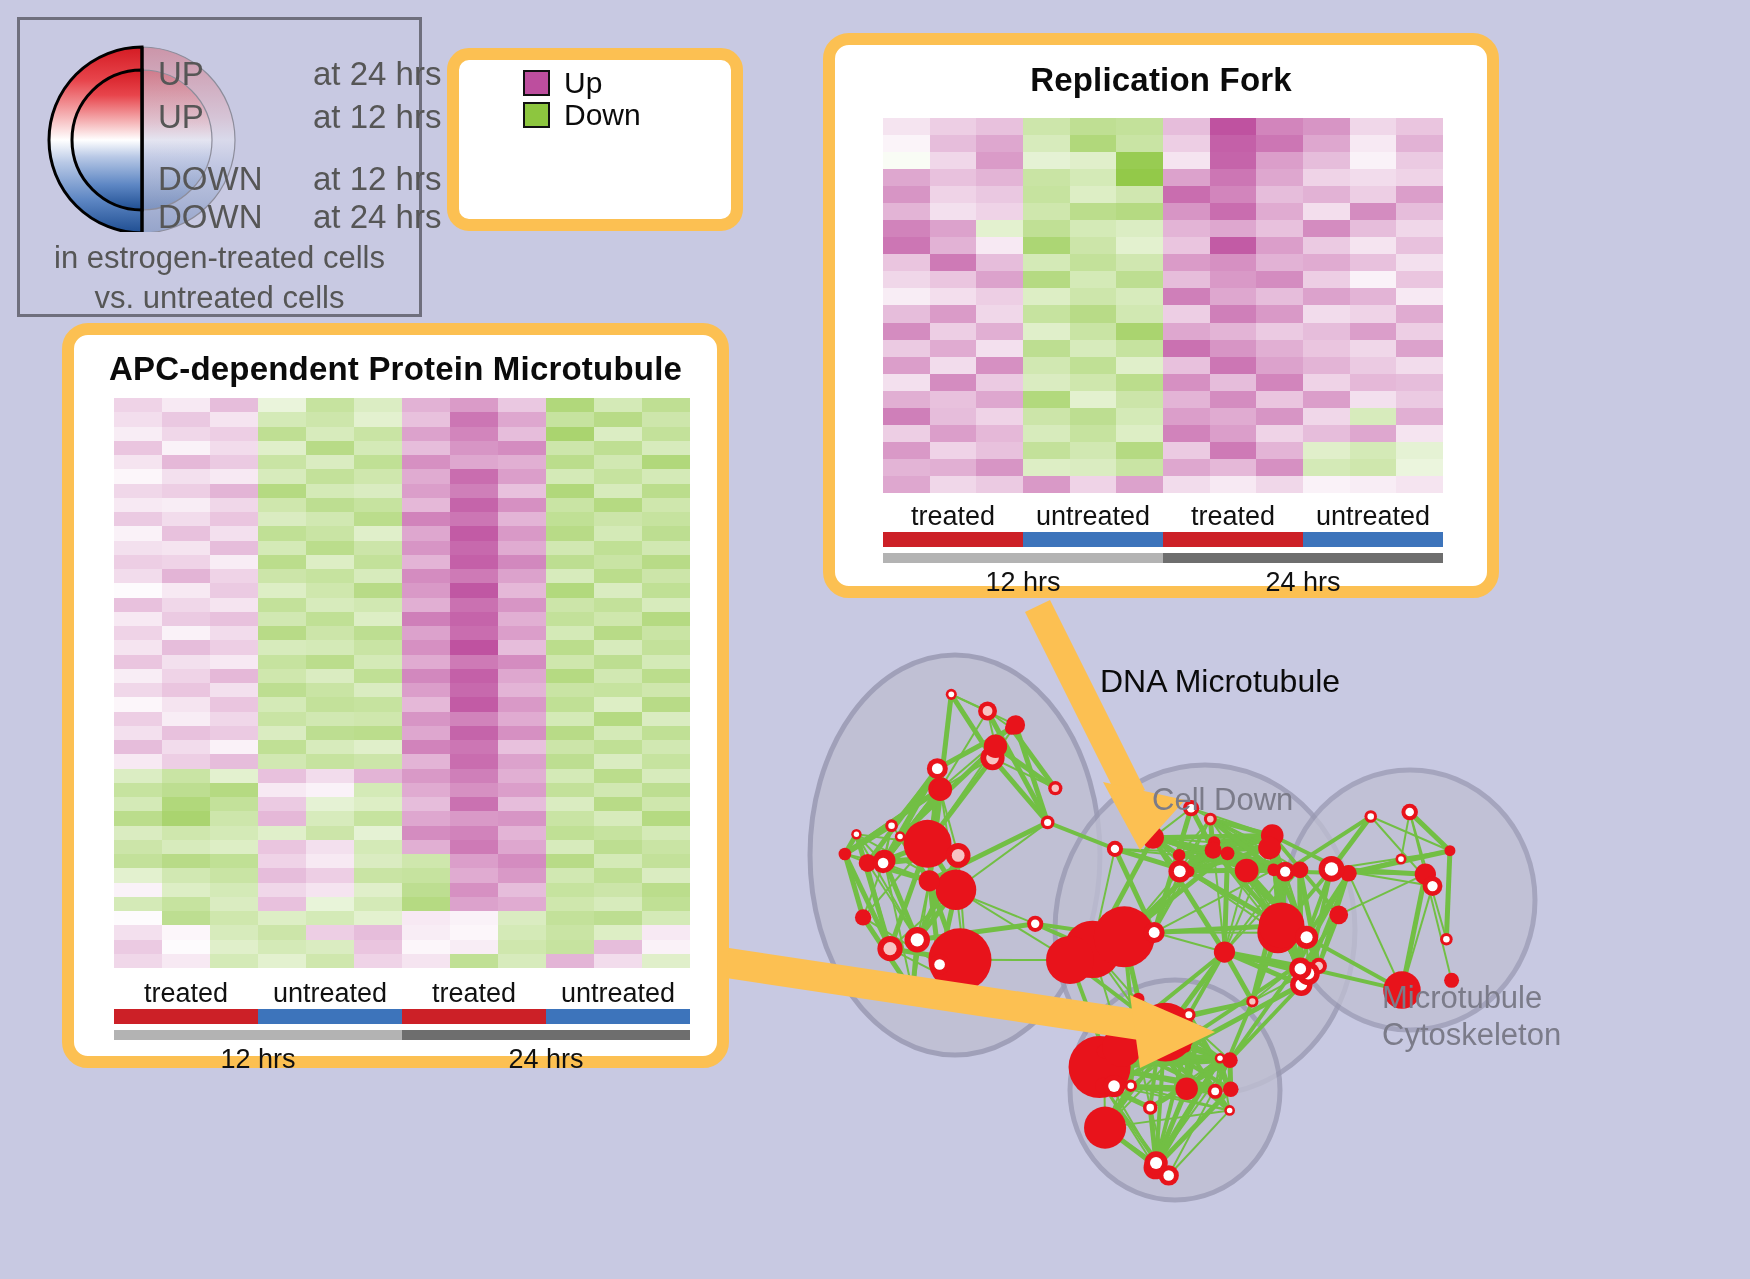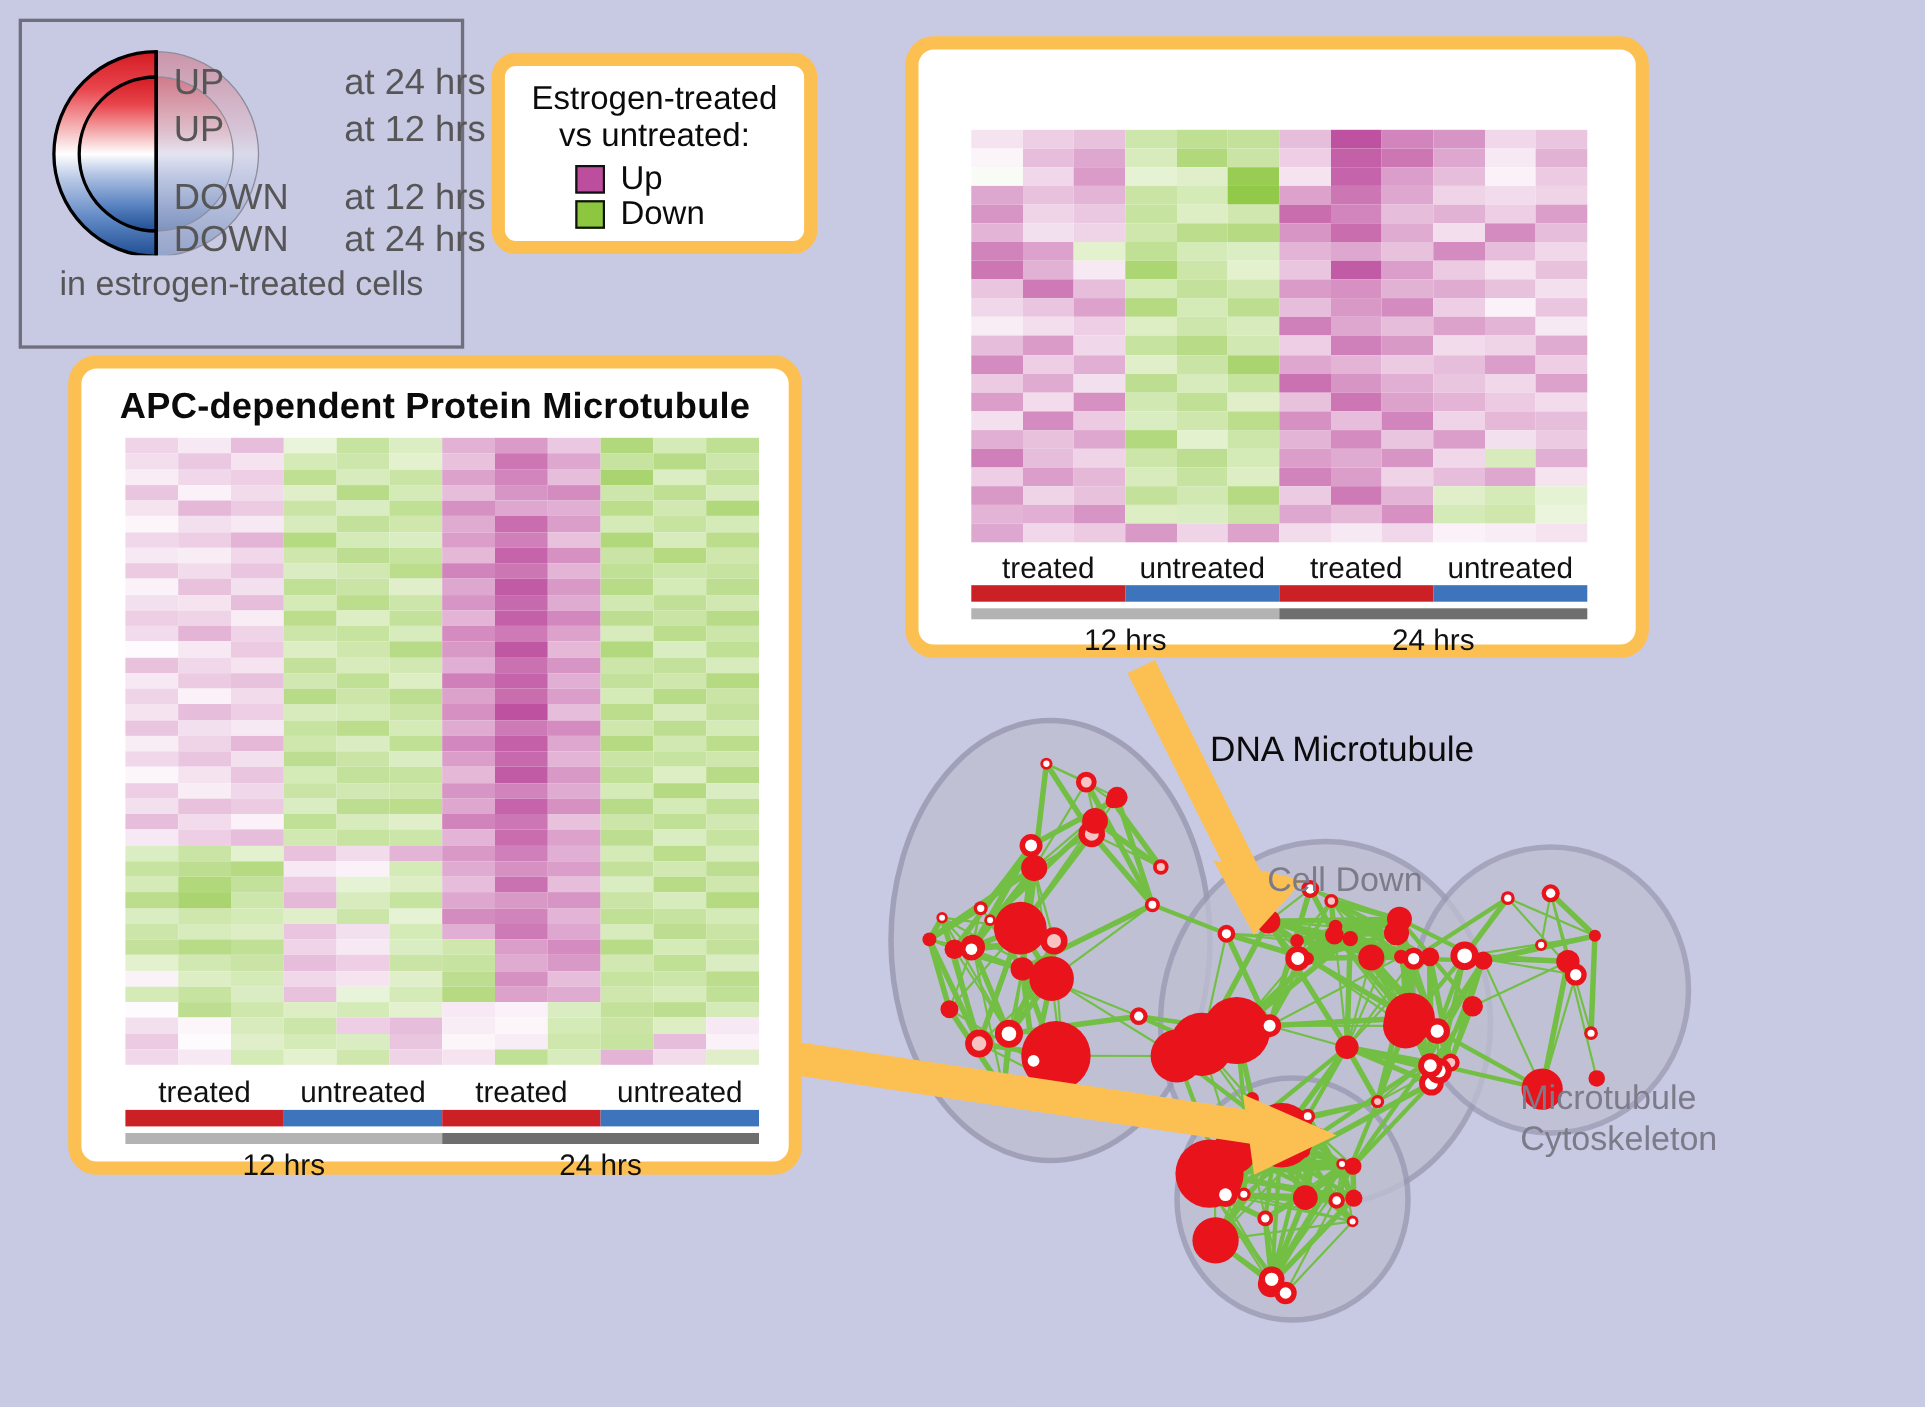--- a/index.html
+++ b/index.html
@@ -130,41 +130,39 @@
       <span class="kw">DOWN</span>
       <span>at 12 hrs</span>
     </div>
     <div class="key-row" style="left:138px;top:178px;">
       <span class="kw">DOWN</span>
       <span>at 24 hrs</span>
     </div>
 
     <div id="key-caption">
       <div>in estrogen-treated cells</div>
+      <div>vs. untreated cells</div>
     </div>
   </div>
 
   <div id="estrogen-panel" class="panel">
-    <div class="legend-head">
-      <div>Estrogen-treated</div>
-      <div>vs untreated:</div>
-    </div>
     <div class="legend-items">
       <div class="legend-item">
         <span class="swatch sw-up"></span>
         <span class="legend-label">Up</span>
       </div>
       <div class="legend-item">
         <span class="swatch sw-down"></span>
         <span class="legend-label">Down</span>
       </div>
     </div>
   </div>
 
   <div id="rep-panel" class="panel">
+    <div class="panel-title">Replication Fork</div>
 
     <div class="hm-wrap" style="left:48px;top:73px;width:560px;height:375px;">
       <div class="heatmap" id="hm-rep" style="grid-template-columns: repeat(12, 1fr); grid-template-rows: repeat(22, 1fr);">
           <i style="background: rgb(245, 228, 240);"></i>
           <i style="background: rgb(237, 206, 228);"></i>
           <i style="background: rgb(232, 193, 221);"></i>
           <i style="background: rgb(205, 230, 171);"></i>
           <i style="background: rgb(191, 223, 147);"></i>
           <i style="background: rgb(195, 225, 154);"></i>
           <i style="background: rgb(230, 189, 219);"></i>

